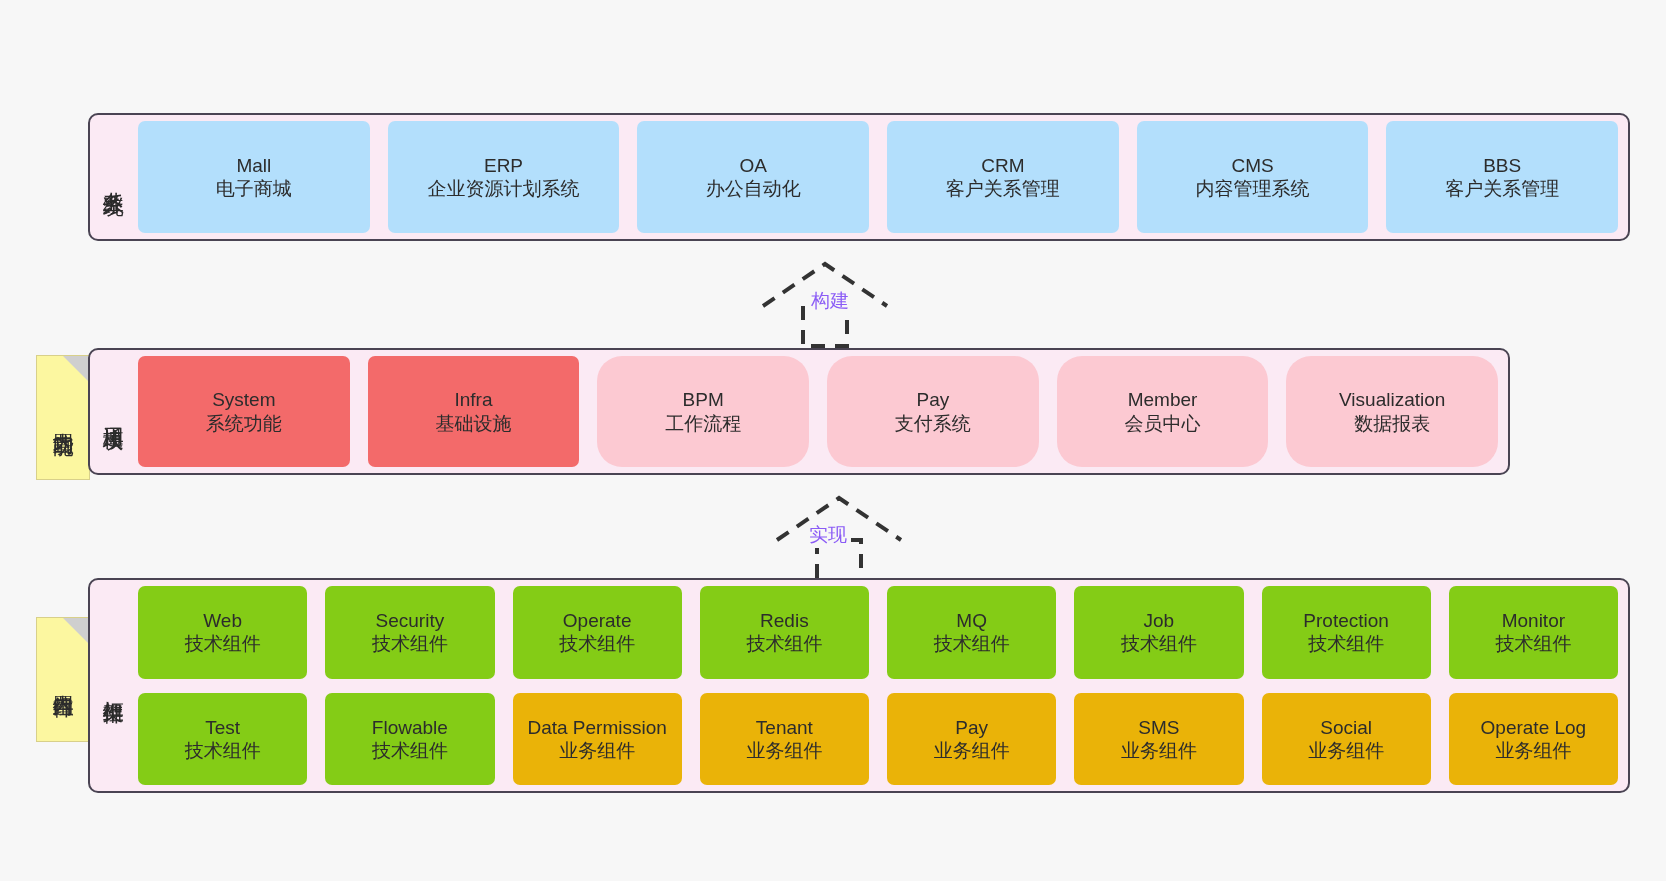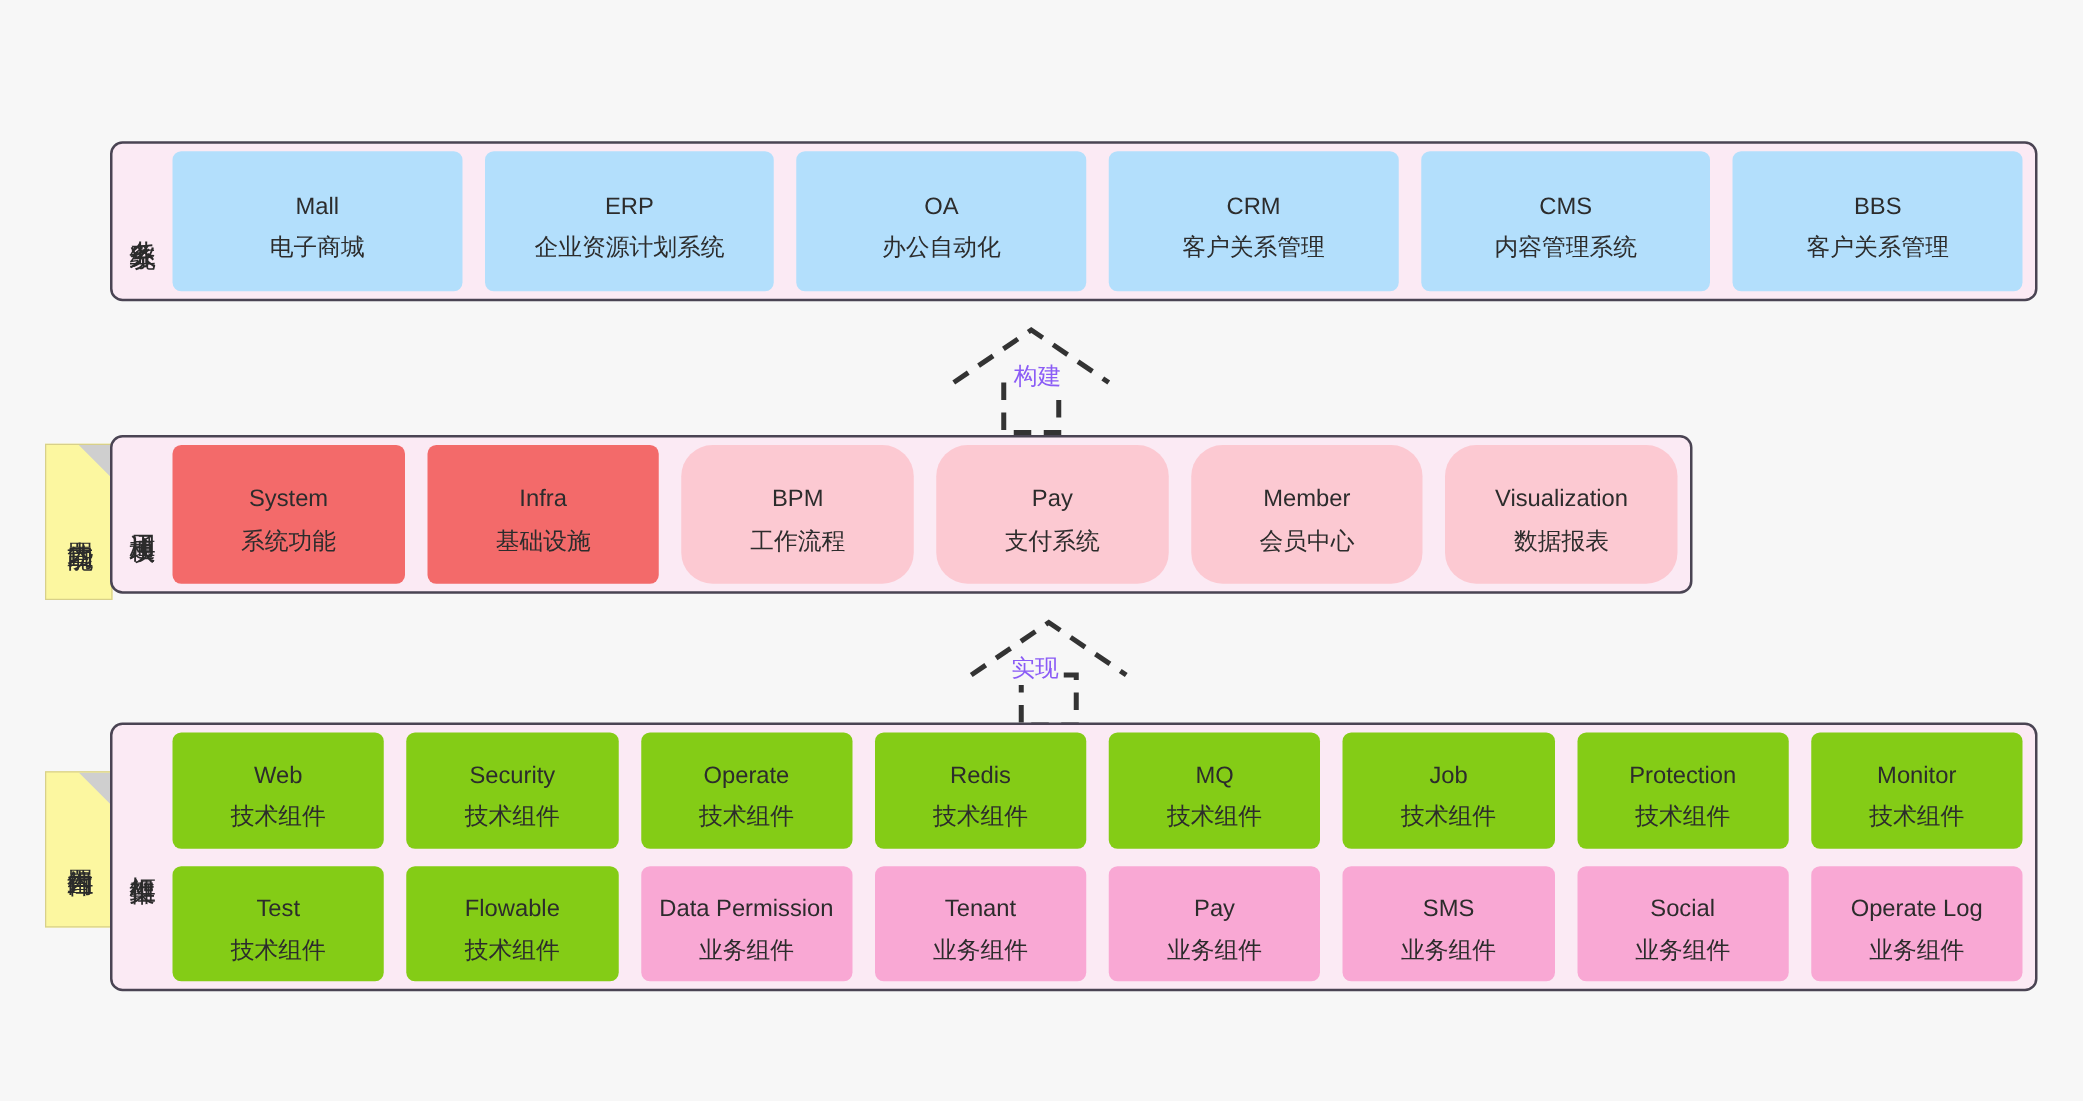--- a/index.html
+++ b/index.html
@@ -71,28 +71,28 @@
     flex-direction: column;
     align-items: center;
     justify-content: center;
     text-align: center;
     color: #2c2c2c;
     font-size: 19px;
     line-height: 1.22;
     padding: 4px 6px;
     box-sizing: border-box;
   }
-  .card .ln { display: block; white-space: nowrap; margin-top: 10px; }
+  .card .ln { display: block; white-space: nowrap; }
   .card .ln.wrap { white-space: normal; }
 
   .c-blue      { background: #b3dffc; }
   .c-red       { background: #f36a6a; }
   .c-pink      { background: #fcc9d2; border-radius: 25px; }
   .c-green     { background: #84cc16; }
-  .c-lgreen    { background: #f9a8d4; }
+  .c-lgreen    { background: #eab308; }
 
   
   .note {
     position: absolute;
     box-sizing: border-box;
     background: #fcf7a0;
     border: 1px solid #d8d08a;
     display: flex;
     align-items: center;
     justify-content: center;
@@ -181,21 +181,21 @@
       <polyline points="48,48 48,88 92,88 92,48 48,48" fill="none" stroke="#333333" stroke-width="4" stroke-dasharray="14,10" stroke-linecap="butt"></polyline>
     </svg>
     <div class="arrow-label" style="left:54px; top:30px;">构建</div>
   </div>
 
   <div class="note" style="left:36px; top:355px; width:54px; height:125px;">
     <span class="fold"></span>
     <span class="note-text">内置功能</span>
   </div>
 
-  <div class="layer" id="layer-modules" style="left:88px; top:348px; width:1266px; height:127px;">
+  <div class="layer" id="layer-modules" style="left:88px; top:348px; width:1422px; height:127px;">
     <div class="layer-title">通用模块</div>
     <div class="layer-body">
       <div class="row">
 
         <div class="card c-red">
           <span class="ln">System</span>
           <span class="ln">系统功能</span>
         </div>
 
         <div class="card c-red">

